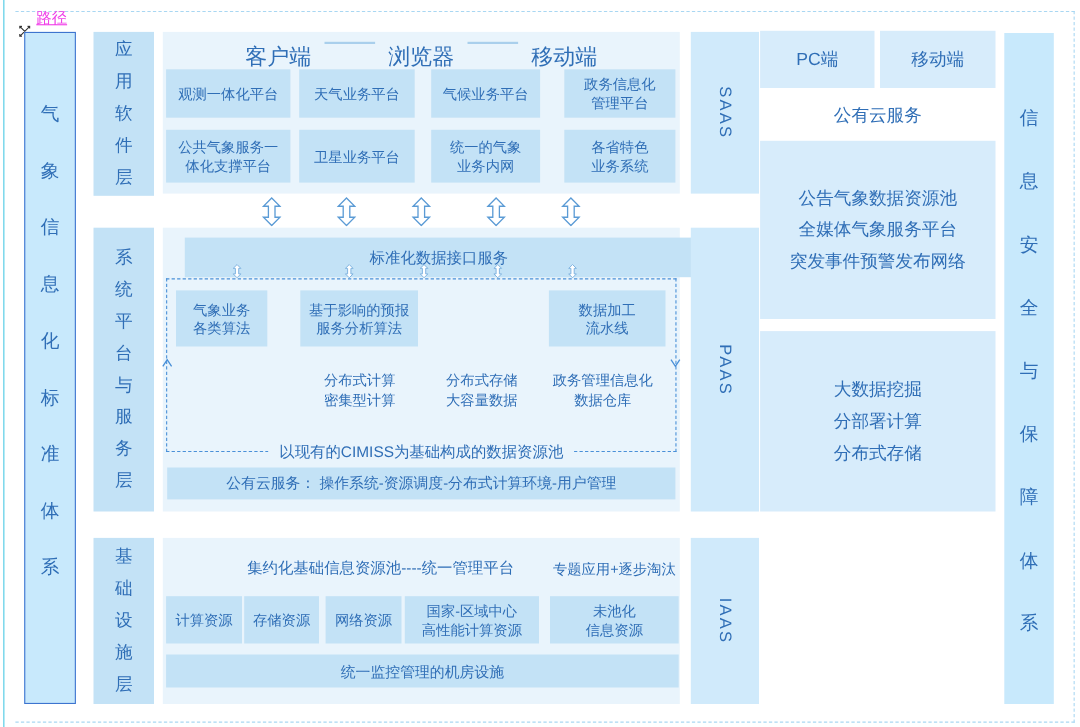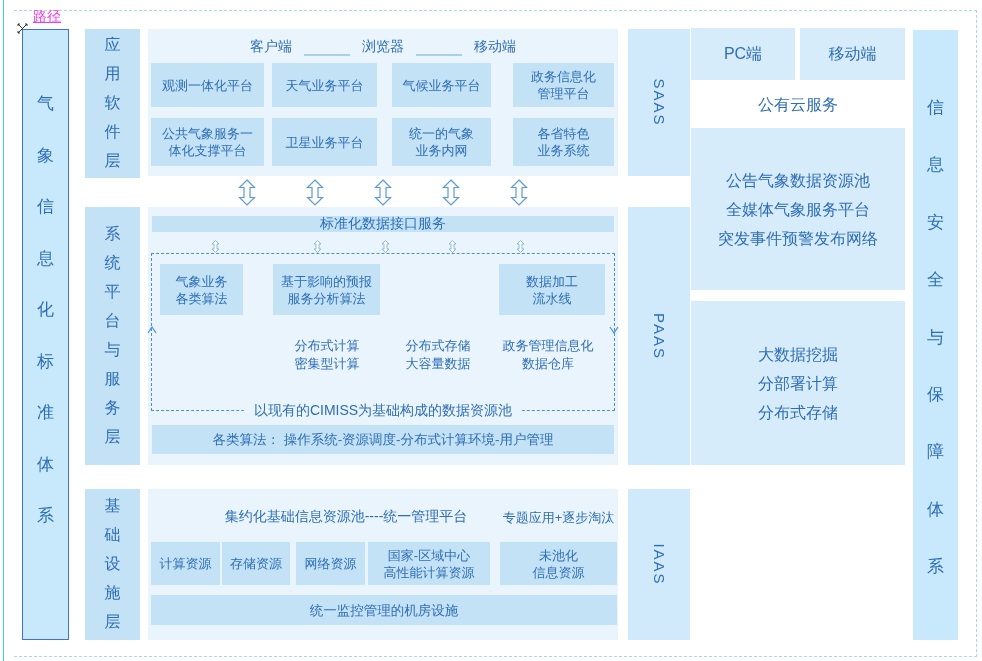--- a/index.html
+++ b/index.html
@@ -27,21 +27,21 @@
 
   .layer-label{background:#c3e2f6;font-size:16px;}
   .panel{background:#e9f4fc;}
   .bluebox{background:#c3e2f6;display:flex;align-items:center;justify-content:center;
     text-align:center;font-size:13px;line-height:17px;white-space:pre-line;box-sizing:border-box;}
   .lightbox{background:#d7ecfb;display:flex;align-items:center;justify-content:center;
     text-align:center;white-space:pre-line;box-sizing:border-box;}
   .bartext{font-size:14px;}
   .freetext{text-align:center;font-size:13px;line-height:18px;white-space:pre-line;}
 
-  .client-header{left:0;top:9px;width:100%;display:flex;align-items:flex-end;justify-content:center;font-size:14px;}
+  .client-header{left:0;top:9px;width:100%;display:flex;align-items:flex-start;justify-content:center;font-size:20px;}
   .client-header .dashline{width:46px;height:2px;background:#a9cfec;margin:0 12px;}
 
   .tagbar{background:#d0eafb;display:flex;align-items:center;justify-content:center;}
   .tagbar span{transform:rotate(90deg);font-size:15px;letter-spacing:2px;}
 
   .dashed-box{border:1px dashed #4a90d8;box-sizing:border-box;}
   .pool-label{position:absolute;left:50%;bottom:-10px;transform:translateX(-50%);
     background:#e9f4fc;padding:0 10px;font-size:14px;white-space:nowrap;line-height:20px;}
   svg{display:block;}
 </style>
@@ -156,21 +156,21 @@
         <span>平</span>
         <span>台</span>
         <span>与</span>
         <span>服</span>
         <span>务</span>
         <span>层</span>
       </div>
   </div>
 
   <div class="abs panel" style="left:148px;top:207px;width:470px;height:258px;">
-    <div class="abs bluebox bartext" style="left:4px;top:9px;width:462px;height:16px;font-family:Liberation Mono, monospace;">标准化数据接口服务</div>
+    <div class="abs bluebox bartext" style="left:20px;top:9px;width:462px;height:36px;">标准化数据接口服务</div>
 
     <div class="abs" style="left:63px;top:33px;">
       <svg width="9" height="13" viewBox="0 0 9 13">
           <path d="M4.5 0.5 L8 4 H6 V9 H8 L4.5 12.5 L1 9 H3 V4 H1 Z" fill="#ffffff" stroke="#7fb3e0" stroke-width="0.9"></path>
         </svg>
     </div>
     <div class="abs" style="left:165px;top:33px;">
       <svg width="9" height="13" viewBox="0 0 9 13">
           <path d="M4.5 0.5 L8 4 H6 V9 H8 L4.5 12.5 L1 9 H3 V4 H1 Z" fill="#ffffff" stroke="#7fb3e0" stroke-width="0.9"></path>
         </svg>
@@ -212,21 +212,21 @@
     <div class="abs bluebox" style="left:351px;top:57px;width:106px;height:51px;">数据加工
 流水线</div>
 
     <div class="abs freetext" style="left:127px;top:130px;width:104px;">分布式计算
 密集型计算</div>
     <div class="abs freetext" style="left:237px;top:130px;width:106px;">分布式存储
 大容量数据</div>
     <div class="abs freetext" style="left:346px;top:130px;width:108px;">政务管理信息化
 数据仓库</div>
 
-    <div class="abs bluebox" style="left:4px;top:218px;width:462px;height:29px;font-size:13.5px;">各类算法： 操作系统-资源调度-分布式计算环境-用户管理</div>
+    <div class="abs bluebox" style="left:4px;top:218px;width:462px;height:29px;font-size:13.5px;">公有云服务： 操作系统-资源调度-分布式计算环境-用户管理</div>
   </div>
 
   <div class="abs tagbar" style="left:628px;top:207px;width:62px;height:258px;">
     <span>PAAS</span>
   </div>
 
   <div class="abs layer-label" style="left:85px;top:489px;width:55px;height:151px;">
     <div class="vtext centeredv f16">
         <span>基</span>
         <span>础</span>

